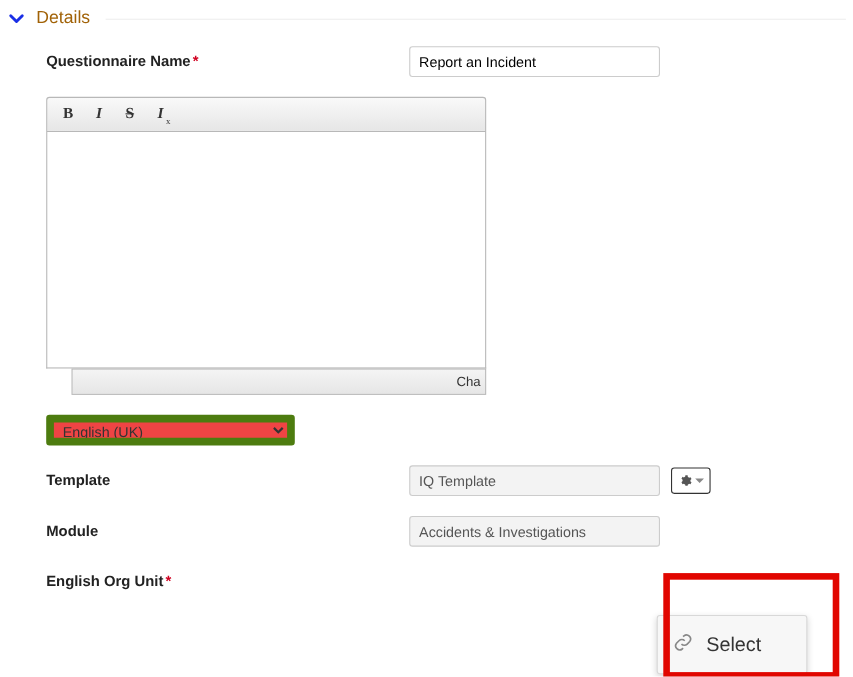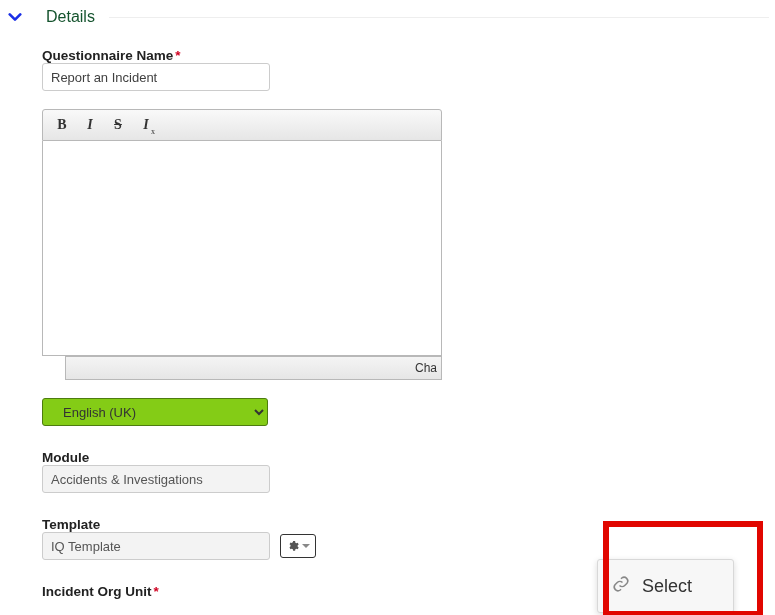--- a/index.html
+++ b/index.html
@@ -21,70 +21,69 @@
   }
   .section-header .chev {
     width: 18px;
     display: inline-flex;
     justify-content: center;
     align-items: center;
     color: #1a2fe6;
   }
   .section-header .title {
     font-size: 16px;
-    color: #14532d;
-    margin-left: 22px;
+    color: #a16207;
+    margin-left: 9px;
   }
   .section-header .rule {
     flex: 1;
     height: 1px;
     background: #eee;
     margin-left: 14px;
   }
   .form-area {
     padding: 10px 0 0 42px;
   }
   .row {
     display: flex;
     align-items: flex-start;
     margin-bottom: 18px;
-    flex-direction: column;
   }
   .label {
     width: 330px;
     padding-top: 6px;
     font-size: 13.5px;
     color: #222;
     font-weight: 600;
   }
   .req { color: #d00020; margin-left: 2px; }
   .field { flex: 1; }
   input[type=text].text-input {
     width: 210px;
     height: 26px;
     border: 1px solid #ccc;
     border-radius: 3px;
     padding: 0 8px;
     font-size: 13px;
-    color: #404040;
+    color: #000000;
     background: #fff;
   }
   input[type=text].text-input.readonly {
     background: #f3f3f3;
     color: #555;
   }
   select.select {
     width: 226px;
     height: 28px;
-    border: 1px solid #4d7c0f;
-    border-radius: 3px;
-    padding: 0 16px;
+    border: 7px solid #4d7c0f;
+    border-radius: 3px;
+    padding: 0 4px;
     font-size: 13px;
     color: #333;
-    background: #84cc16;
+    background: #ef4444;
   }
   
   .rte-wrap {
     width: 400px;
     max-width: 400px;
   }
   .rte-toolbar {
     border: 1px solid #b8b8b8;
     border-bottom: 1px solid #b8b8b8;
     border-radius: 3px 3px 0 0;
@@ -233,42 +232,42 @@
 
   <div class="row">
     <div class="field">
       <select class="select">
         <option>English (UK)</option>
       </select>
     </div>
   </div>
 
   <div class="row">
-    <div class="label">Module</div>
-    <div class="field">
-      <input type="text" class="text-input readonly" readonly="" value="Accidents &amp; Investigations" style="">
-    </div>
-  </div>
-
-  <div class="row">
     <div class="label">Template</div>
     <div class="field" style="display:flex;align-items:center;">
       <input type="text" class="text-input readonly" readonly="" value="IQ Template" style="">
       <span class="gear-btn">
         <svg width="12" height="12" viewBox="0 0 24 24">
             <path fill="#555" d="M12 8a4 4 0 1 0 0 8 4 4 0 0 0 0-8zm9.4 4a7.9 7.9 0 0 0-.1-1.3l2.1-1.6-2-3.5-2.5 1a8 8 0 0 0-2.2-1.3L16.2 2h-4l-.5 2.7a8 8 0 0 0-2.2 1.3l-2.5-1-2 3.5 2.1 1.6a7.9 7.9 0 0 0 0 2.6L5 14.9l2 3.5 2.5-1a8 8 0 0 0 2.2 1.3l.5 2.7h4l.5-2.7a8 8 0 0 0 2.2-1.3l2.5 1 2-3.5-2.1-1.6c.1-.4.1-.9.1-1.3z"></path>
           </svg>
         <span class="gear-caret"></span>
       </span>
     </div>
   </div>
 
   <div class="row">
+    <div class="label">Module</div>
+    <div class="field">
+      <input type="text" class="text-input readonly" readonly="" value="Accidents &amp; Investigations" style="">
+    </div>
+  </div>
+
+  <div class="row">
     <div class="label">
-      <span>Incident Org Unit</span><span class="req">*</span>
+      <span>English Org Unit</span><span class="req">*</span>
     </div>
   </div>
 
 </div>
 
 <div class="dropdown-menu" style="left:597px; top:559px;">
   <div class="dropdown-item">
     <span class="di-icon">
       <svg width="18" height="18" viewBox="0 0 24 24">
           <path fill="none" stroke="#888" stroke-width="2" d="M10 14a5 5 0 0 0 7 0l3-3a5 5 0 0 0-7-7l-1 1M14 10a5 5 0 0 0-7 0l-3 3a5 5 0 0 0 7 7l1-1"></path>

